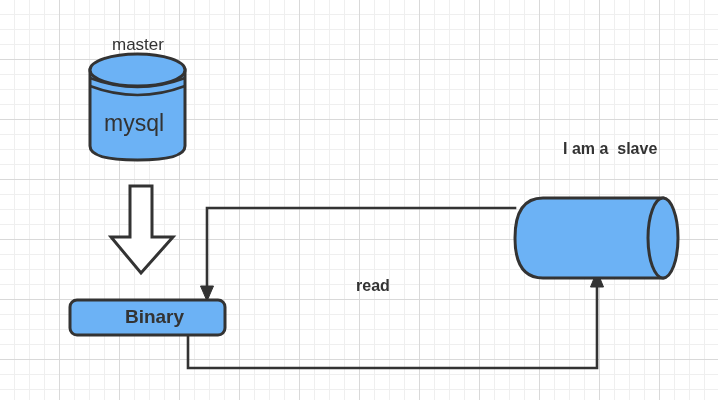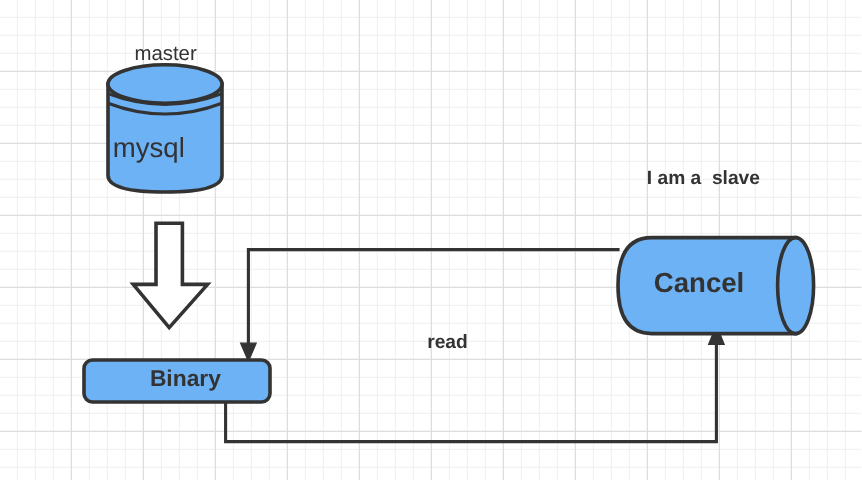--- a/index.html
+++ b/index.html
@@ -39,34 +39,34 @@
     white-space: pre;
     line-height: 1;
   }
   .lbl-master {
     left: 112px;
     top: 36px;
     font-size: 17px;
     font-weight: normal;
   }
   .lbl-slave {
-    left: 539px;
+    left: 563px;
     top: 141px;
     font-size: 16px;
     font-weight: bold;
   }
   .lbl-read {
     left: 356px;
     top: 278px;
     font-size: 16px;
     font-weight: bold;
   }
   .lbl-mysql {
     position: absolute;
-    left: 76px;
+    left: 86px;
     top: 110px;
     width: 96px;
     text-align: center;
     font-size: 23px;
     color: #333333;
   }
   .lbl-binary {
     position: absolute;
     left: 70px;
     top: 306px;
@@ -136,18 +136,17 @@
   </svg>
 
   <div class="lbl lbl-master">master</div>
 
   <div class="lbl lbl-slave">I am a  slave</div>
 
   <div class="lbl-mysql">mysql</div>
 
   <div class="lbl-binary">Binary</div>
 
-  <div class="lbl-cancel">Cancel</div>
 
   <div class="lbl lbl-read">read</div>
 
 
 </div>
 
 </body></html>

